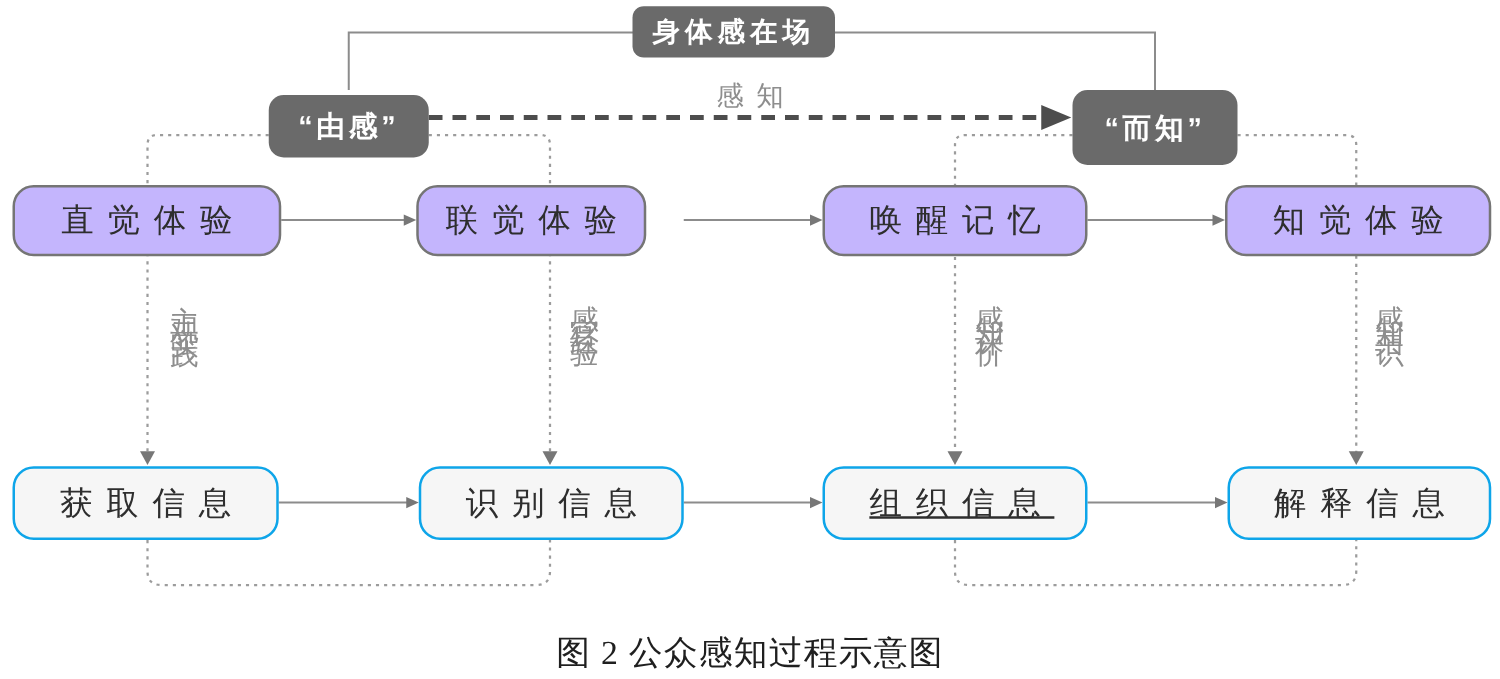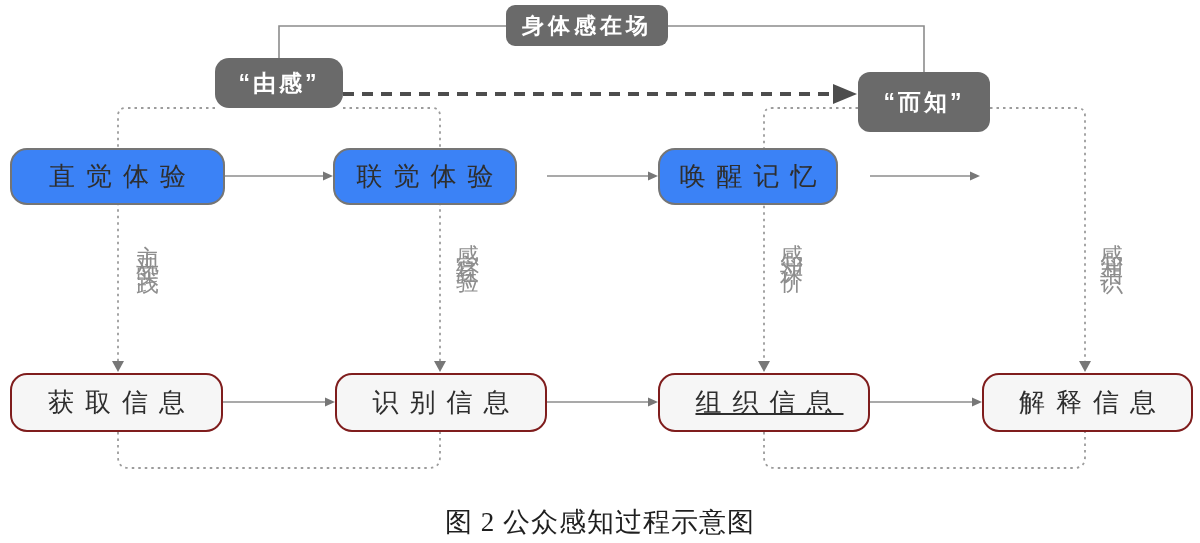--- a/index.html
+++ b/index.html
@@ -8,25 +8,25 @@
     font-family:"Liberation Sans","DejaVu Sans",sans-serif;
   }
   #lines{position:absolute;left:0;top:0;z-index:0;}
   .box{position:absolute;z-index:2;display:flex;align-items:center;justify-content:center;box-sizing:border-box;}
   .darkbox{
     background:#6a6a6a;color:#ffffff;border-radius:12px;
     font-size:23px;font-weight:bold;letter-spacing:3px;
   }
   .topbox{border-radius:9px;font-size:22px;letter-spacing:4px;}
   .expbox{
-    background:#3b82f6;border:2px solid #757575;border-radius:17px;
+    background:#c4b5fd;border:2px solid #757575;border-radius:17px;
     color:#2e2e2e;font-size:26px;letter-spacing:11px;text-indent:11px;font-weight:500;
   }
   .infobox{
-    background:#f6f6f6;border:2px solid #7f1d1d;border-radius:17px;
+    background:#f6f6f6;border:2px solid #0ea5e9;border-radius:17px;
     color:#2e2e2e;font-size:26px;letter-spacing:11px;text-indent:11px;font-weight:500;
   }
   .vlabel{
     position:absolute;z-index:2;writing-mode:vertical-rl;
     color:#8e8e8e;font-size:23px;letter-spacing:9px;line-height:1;
   }
   .ganzhi{
     position:absolute;z-index:2;color:#8e8e8e;font-size:22px;letter-spacing:10px;text-indent:10px;
     text-align:center;
   }
@@ -70,27 +70,29 @@
     <path d="M547 402 H649" fill="none" stroke="#8c8c8c" stroke-width="1.6"></path>
     <polygon points="658,402 648,397.5 648,406.5" fill="#777777"></polygon>
     <path d="M870 402 H973" fill="none" stroke="#8c8c8c" stroke-width="1.6"></path>
     <polygon points="982,402 972,397.5 972,406.5" fill="#777777"></polygon>
 
     <path d="M118 432 V457 Q118 468 129 468 H429 Q440 468 440 457 V432" fill="none" stroke="#9c9c9c" stroke-width="1.8" stroke-dasharray="2.5 4"></path>
     <path d="M764 432 V457 Q764 468 775 468 H1074 Q1085 468 1085 457 V432" fill="none" stroke="#9c9c9c" stroke-width="1.8" stroke-dasharray="2.5 4"></path>
   </svg>
 
   <div class="box darkbox topbox" style="left:506px;top:5px;width:162px;height:41px;">身体感在场</div>
-  <div class="box darkbox" style="left:215px;top:58px;width:128px;height:50px;border-radius:14px;">“由感”</div>
+  <div class="box darkbox" style="left:215px;top:76px;width:128px;height:50px;">“由感”</div>
   <div class="box darkbox" style="left:858px;top:72px;width:132px;height:60px;">“而知”</div>
 
+  <div class="ganzhi" style="left:500px;top:62px;width:200px;">感知</div>
 
   <div class="box expbox" style="left:10px;top:148px;width:215px;height:57px;">直觉体验</div>
   <div class="box expbox" style="left:333px;top:148px;width:184px;height:57px;">联觉体验</div>
-  <div class="box expbox" style="left:658px;top:148px;width:180px;height:57px;">唤醒记忆</div>
+  <div class="box expbox" style="left:658px;top:148px;width:212px;height:57px;">唤醒记忆</div>
+  <div class="box expbox" style="left:980px;top:148px;width:213px;height:57px;">知觉体验</div>
 
   <div class="vlabel" style="left:136px;top:226px;">主观实践</div>
   <div class="vlabel" style="left:456px;top:226px;">感官经验</div>
   <div class="vlabel" style="left:780px;top:226px;">感知评价</div>
   <div class="vlabel" style="left:1100px;top:226px;">感知共识</div>
 
   <div class="box infobox" style="left:10px;top:373px;width:213px;height:59px;">获取信息</div>
   <div class="box infobox" style="left:335px;top:373px;width:212px;height:59px;">识别信息</div>
   <div class="box infobox" style="left:658px;top:373px;width:212px;height:59px;text-decoration:underline;">组织信息</div>
   <div class="box infobox" style="left:982px;top:373px;width:211px;height:59px;">解释信息</div>

